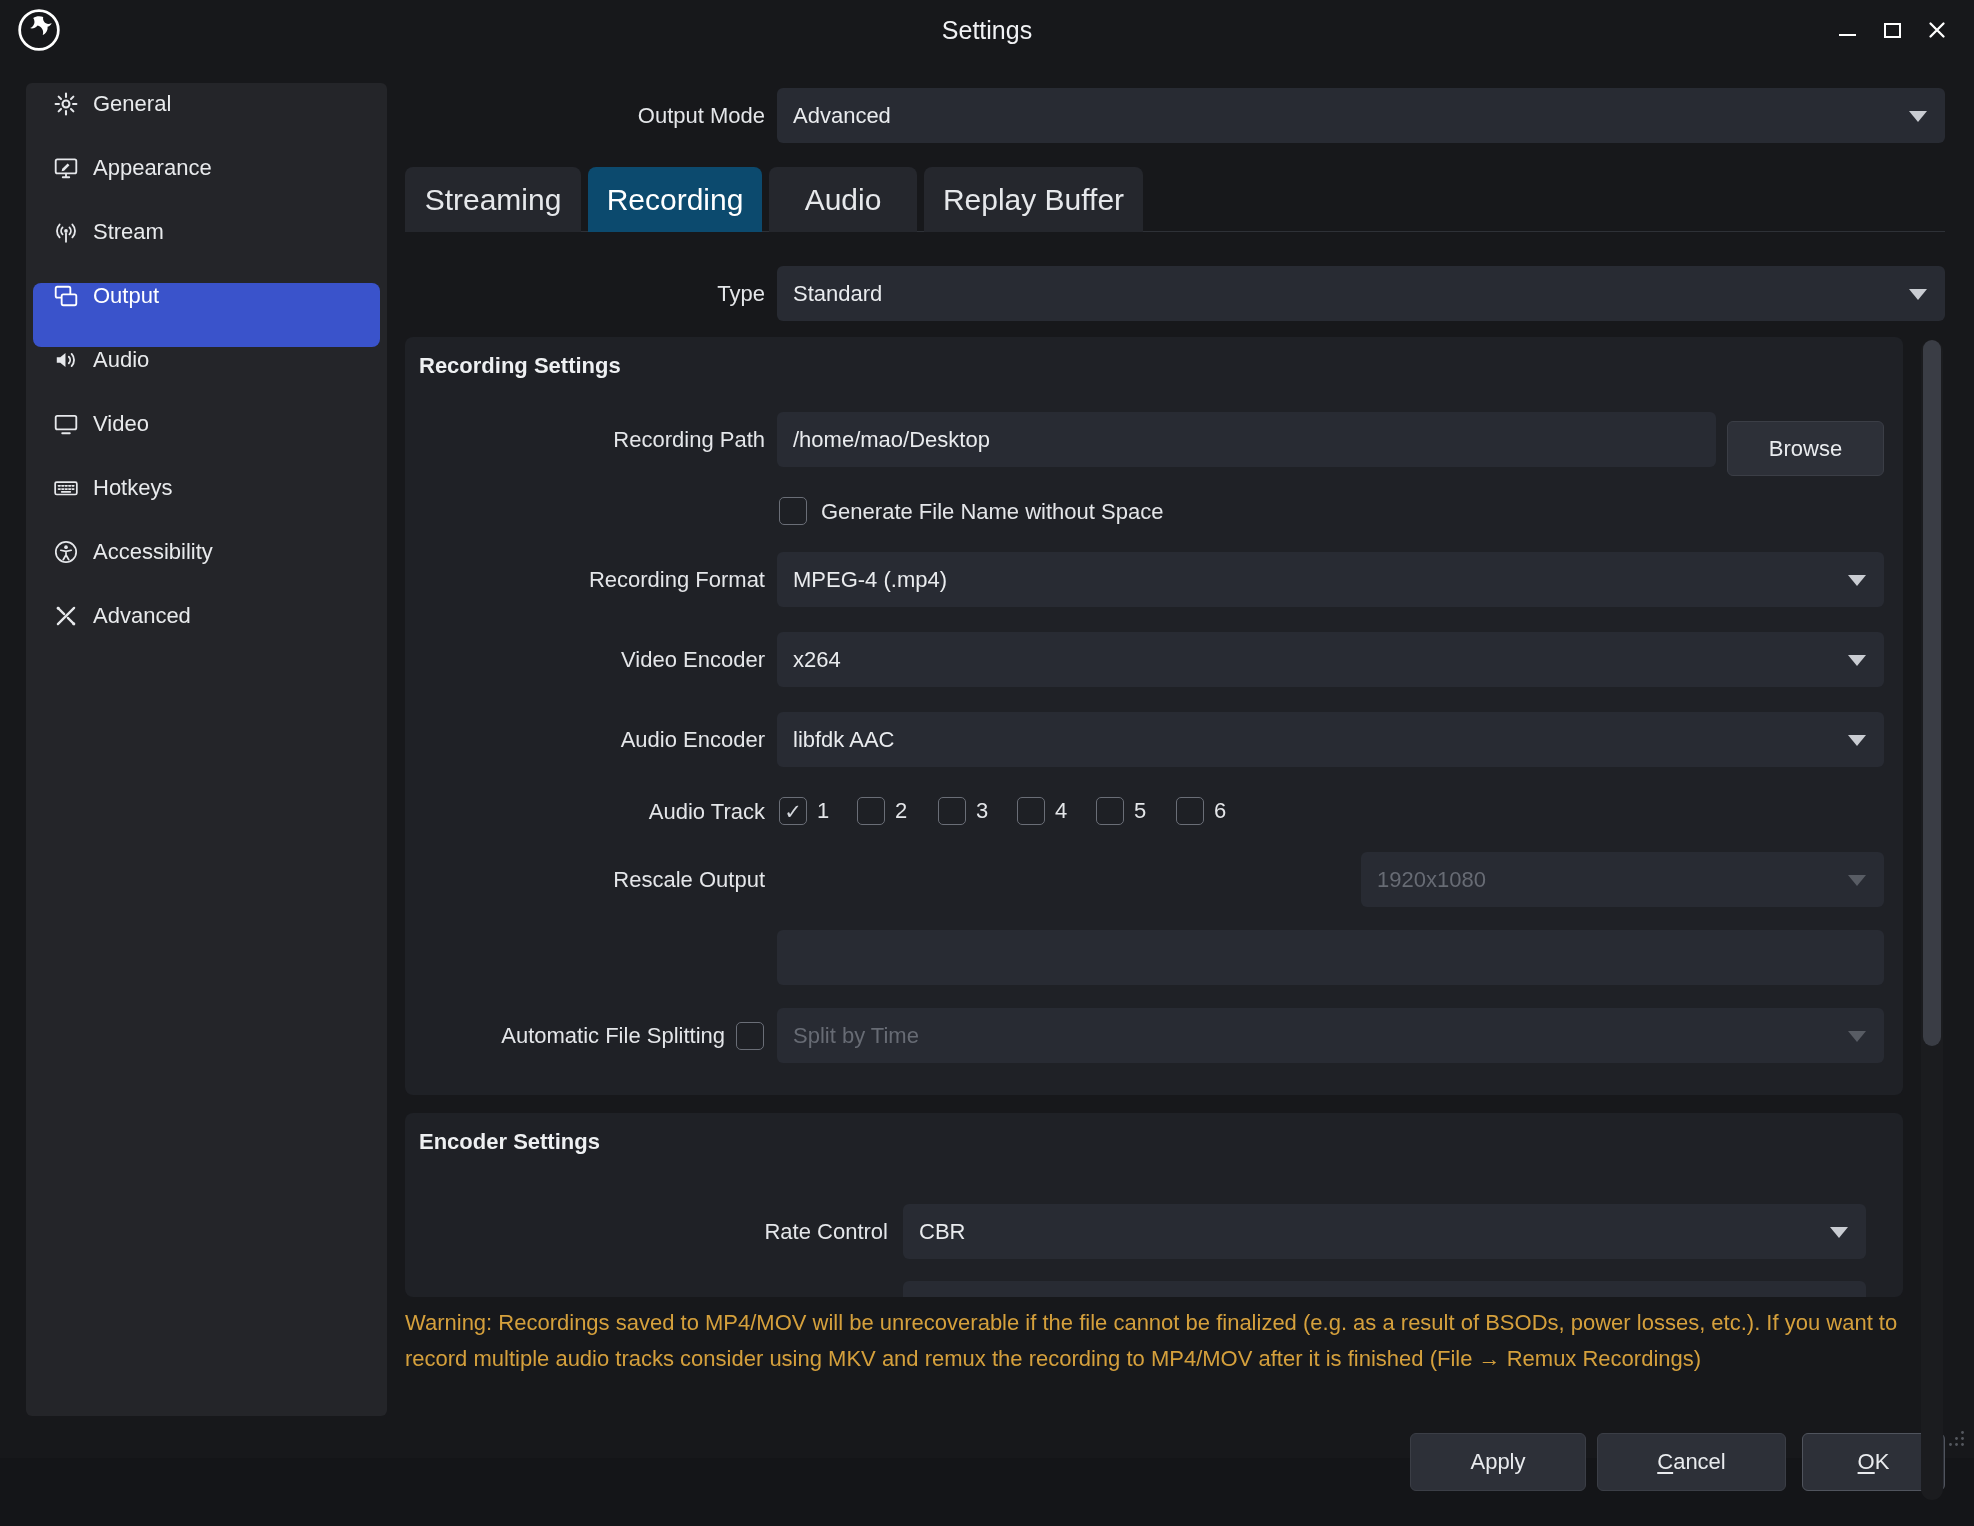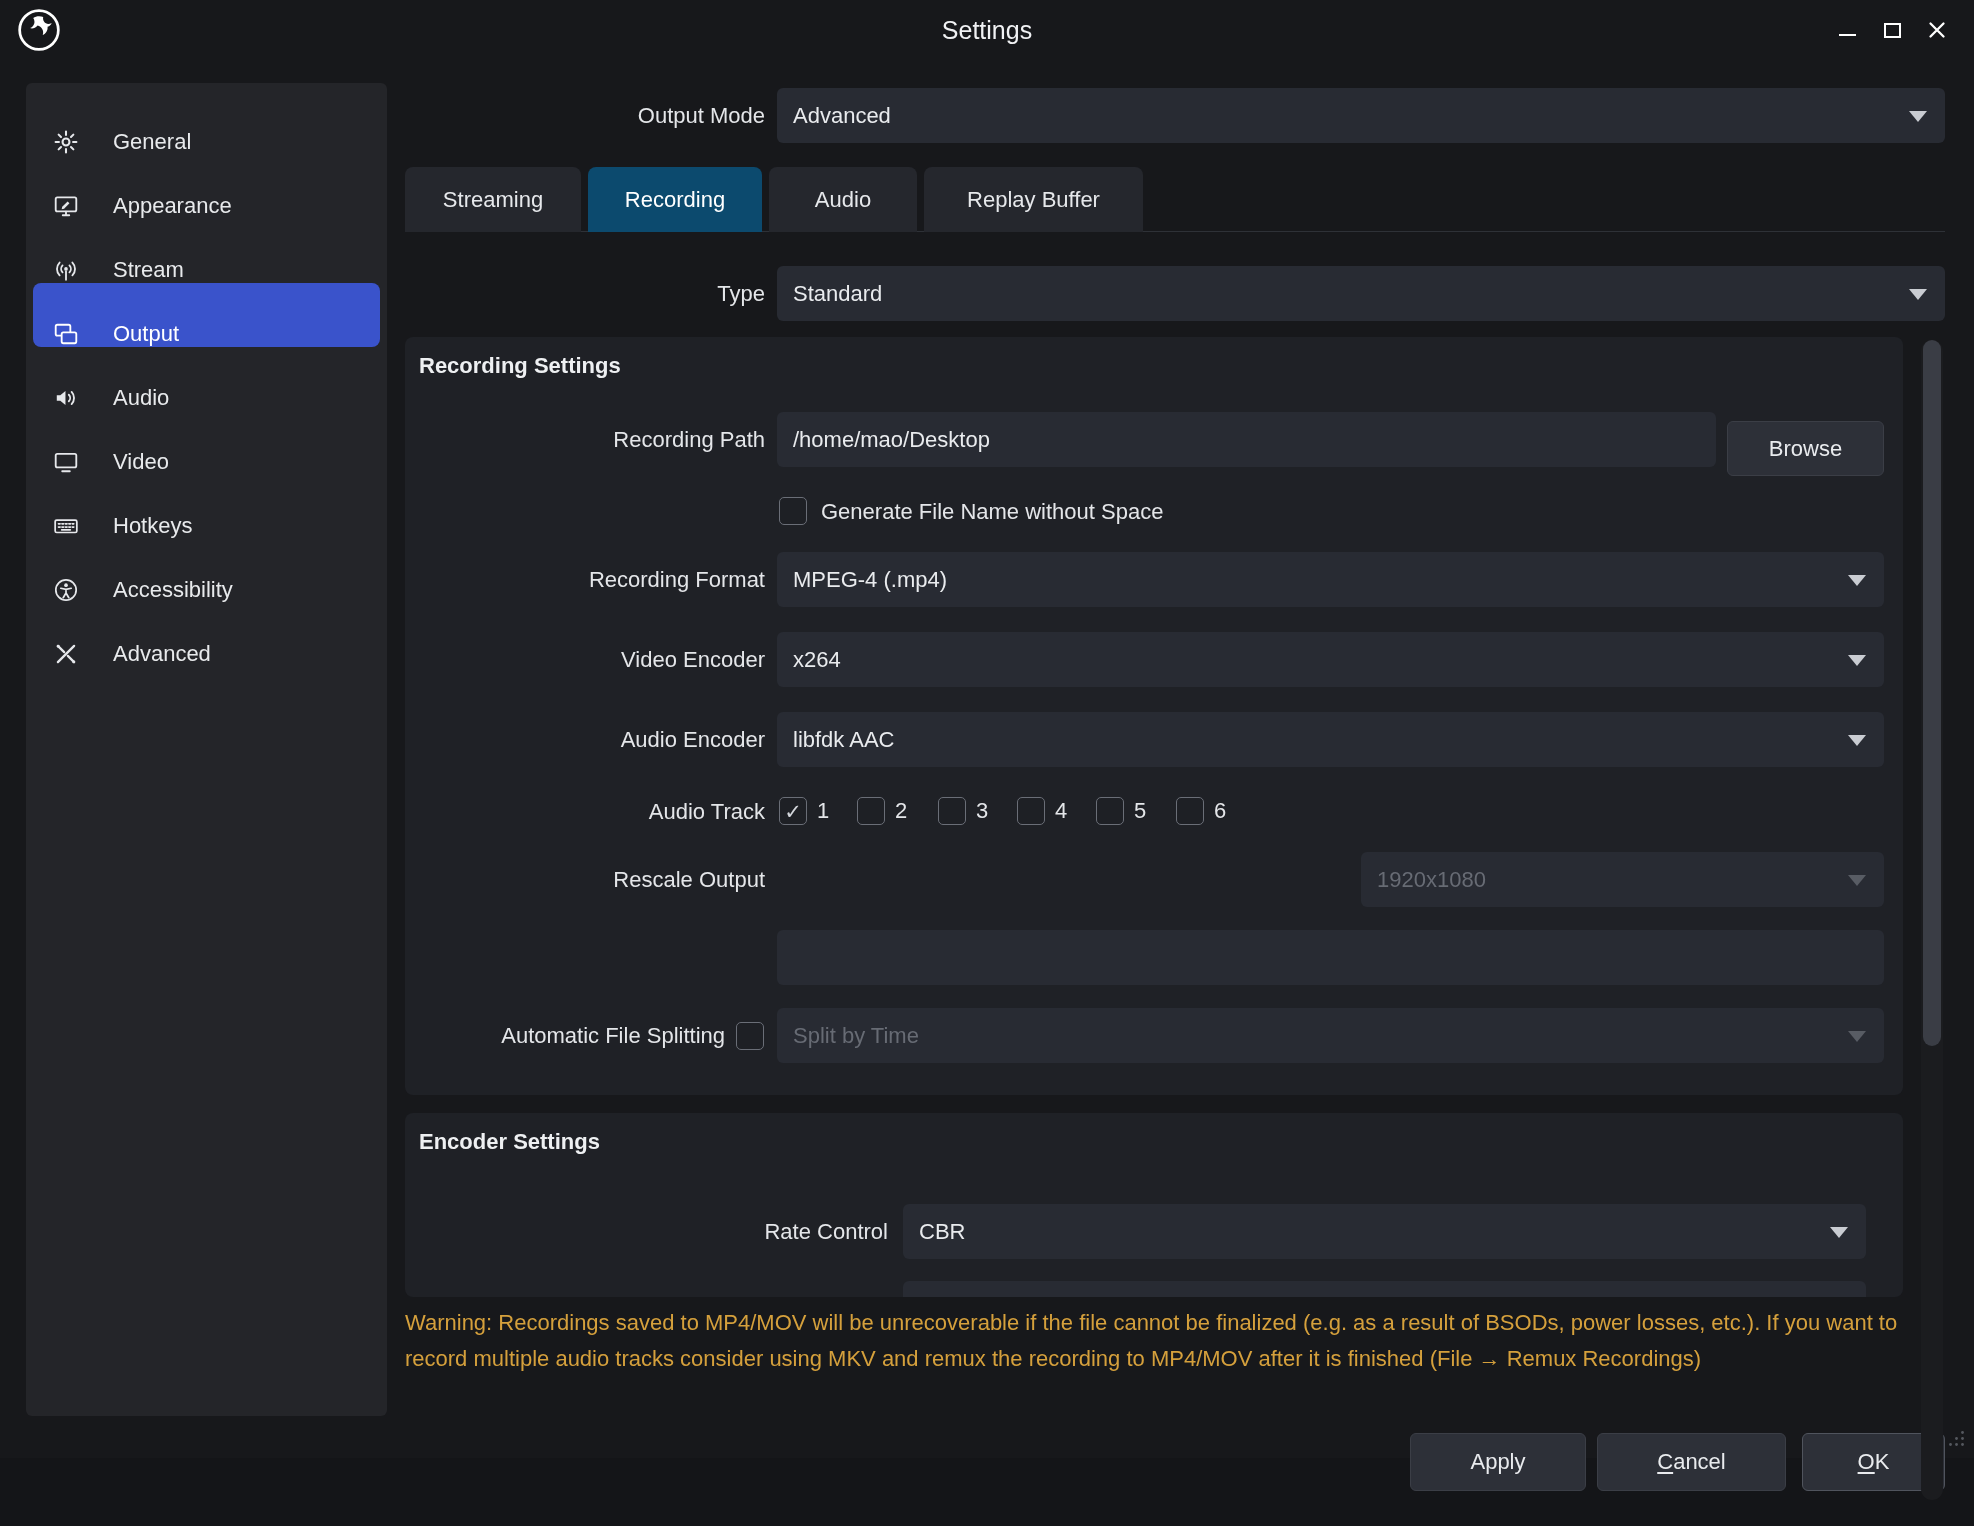--- a/index.html
+++ b/index.html
@@ -18,21 +18,21 @@
     display:flex; align-items:center; justify-content:center; font-size:25px; color:#f1f2f4; }
   .win-btn { position:absolute; top:13px; width:36px; height:34px; display:flex;
     align-items:center; justify-content:center; cursor:pointer; }
   .min-glyph { width:17px; height:2px; background:#fff; margin-top:10px; }
   .max-glyph { width:17px; height:15px; border:2px solid #fff; }
 
   
   .sidebar { position:absolute; left:26px; top:83px; width:361px; height:1333px;
     background:#242529; border-radius:6px; padding-top:8px; }
   .side-item { height:64px; margin:0 7px; border-radius:8px; display:flex;
-    align-items:flex-end; gap:34px; padding-left:20px; font-size:22px; color:#e8eaec; cursor:pointer; }
+    align-items:flex-start; gap:14px; padding-left:20px; font-size:22px; color:#e8eaec; cursor:pointer; }
   .side-item.selected { background:#3a53cb; color:#ffffff; }
   .icon { width:26px; height:26px; display:flex; align-items:center; justify-content:center; flex:0 0 26px; }
   .icon svg { display:block; }
 
   
   .label { position:absolute; color:#e4e6e9; font-size:22px; display:flex;
     align-items:center; justify-content:flex-end; height:55px; }
   .combo { position:absolute; height:55px; background:#282b33; border-radius:6px;
     display:flex; align-items:center; padding:0 54px 0 16px; font-size:22px;
     color:#e9ebee; cursor:pointer; }
@@ -51,21 +51,21 @@
   .checkbox { position:absolute; width:28px; height:28px; background:#1e2025;
     border:1px solid #6a6e77; border-radius:5px; display:flex; align-items:center;
     justify-content:center; cursor:pointer; }
   .checkbox .check { display:none; font-size:21px; line-height:1; color:#d4d7dc; }
   .checkbox.checked .check { display:block; }
   .inline-label { position:absolute; font-size:22px; color:#e4e6e9; display:flex; align-items:center; }
 
   
   .tab { position:absolute; top:167px; height:65px; background:#25272d;
     border-radius:8px 8px 0 0; display:flex; align-items:center; justify-content:center;
-    font-size:22px; color:#e6e8eb; cursor:pointer; }
+    font-size:30px; color:#e6e8eb; cursor:pointer; }
   .tab.active { background:#0c4a6e; color:#ffffff; }
   .tab-divider { position:absolute; left:405px; top:231px; width:1540px; height:1px; background:#2e3137; }
 
   
   .panel { position:absolute; background:#1f2126; border-radius:8px; overflow:hidden; }
   .panel-title { position:absolute; left:14px; top:16px; font-size:22px; font-weight:bold; color:#eef0f2; }
 
   
   .warning { position:absolute; left:405px; top:1305px; width:1500px; font-size:22px;
     line-height:36px; color:#d5a03c; }

